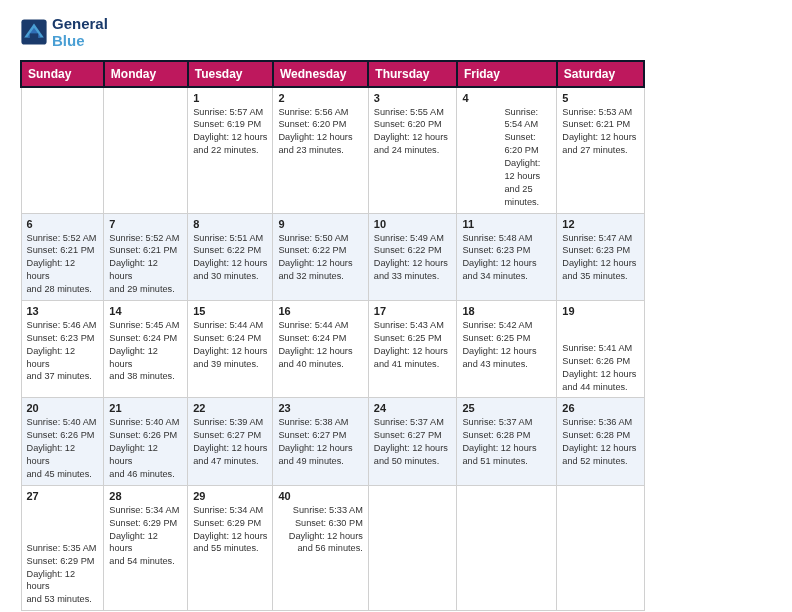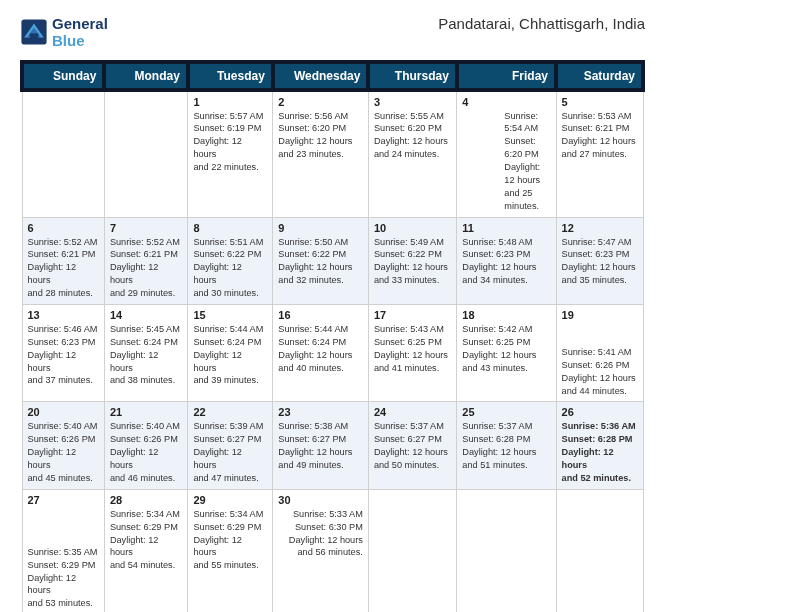--- a/index.html
+++ b/index.html
@@ -42,27 +42,27 @@
     .calendar-subtitle {
       font-size: 15px;
       color: #333;
     }
     .calendar {
       width: 100%;
       border-collapse: collapse;
       border: 1px solid #ccc;
     }
     .calendar th {
-      background: #0c4a6e;
+      background: #be185d;
       color: #fff;
       font-size: 12px;
       font-weight: bold;
       padding: 5px 6px;
-      text-align: right;
-      border: 4px solid #0f172a;
+      text-align: left;
+      border: 2px solid #0f172a;
     }
     .calendar td {
       vertical-align: top;
       border: 1px solid #d0d0d0;
       padding: 4px 5px;
       width: 113px;
       min-height: 70px;
       font-size: 9.5px;
       color: #222;
       background: #fff;
@@ -107,21 +107,20 @@
       <div>
         <div style="font-size:15px;font-weight:bold;color:#1a3a6b;line-height:1.15;">
           <span>General</span>
         </div>
         <div style="font-size:15px;font-weight:bold;color:#4a9fd4;line-height:1.15;">
           <span>Blue</span>
         </div>
       </div>
     </div>
     <div class="title-block">
-      <div class="calendar-subtitle">Pandatarai, Chhattisgarh, India</div>
     </div>
   </div>
 
   <table class="calendar">
     <thead>
       <tr>
       <th>Sunday</th>
           <th>Monday</th>
           <th>Tuesday</th>
           <th>Wednesday</th>
@@ -310,21 +309,21 @@
           </td>
           <td>
             <span class="day-number">25</span>
             <div class="day-info" style="white-space: pre-line;">Sunrise: 5:37 AM
 Sunset: 6:28 PM
 Daylight: 12 hours
 and 51 minutes.</div>
           </td>
           <td>
             <span class="day-number">26</span>
-            <div class="day-info" style="white-space: pre-line; font-weight: bold;">Sunrise: 5:36 AM
+            <div class="day-info" style="white-space: pre-line;">Sunrise: 5:36 AM
 Sunset: 6:28 PM
 Daylight: 12 hours
 and 52 minutes.</div>
           </td>
         </tr>
         <tr>
           <td>
             <span class="day-number">27</span>
             <div class="day-info" style="white-space: pre-line; margin-top: 40px;">Sunrise: 5:35 AM
 Sunset: 6:29 PM
@@ -339,21 +338,21 @@
 and 54 minutes.</div>
           </td>
           <td>
             <span class="day-number">29</span>
             <div class="day-info" style="white-space: pre-line;">Sunrise: 5:34 AM
 Sunset: 6:29 PM
 Daylight: 12 hours
 and 55 minutes.</div>
           </td>
           <td>
-            <span class="day-number">30</span>
+            <span class="day-number">40</span>
             <div class="day-info" style="white-space: pre-line; text-align: right;">Sunrise: 5:33 AM
 Sunset: 6:30 PM
 Daylight: 12 hours
 and 56 minutes.</div>
           </td>
           <td class="empty"></td>
           <td class="empty"></td>
           <td class="empty"></td>
         </tr>
       </tbody>

